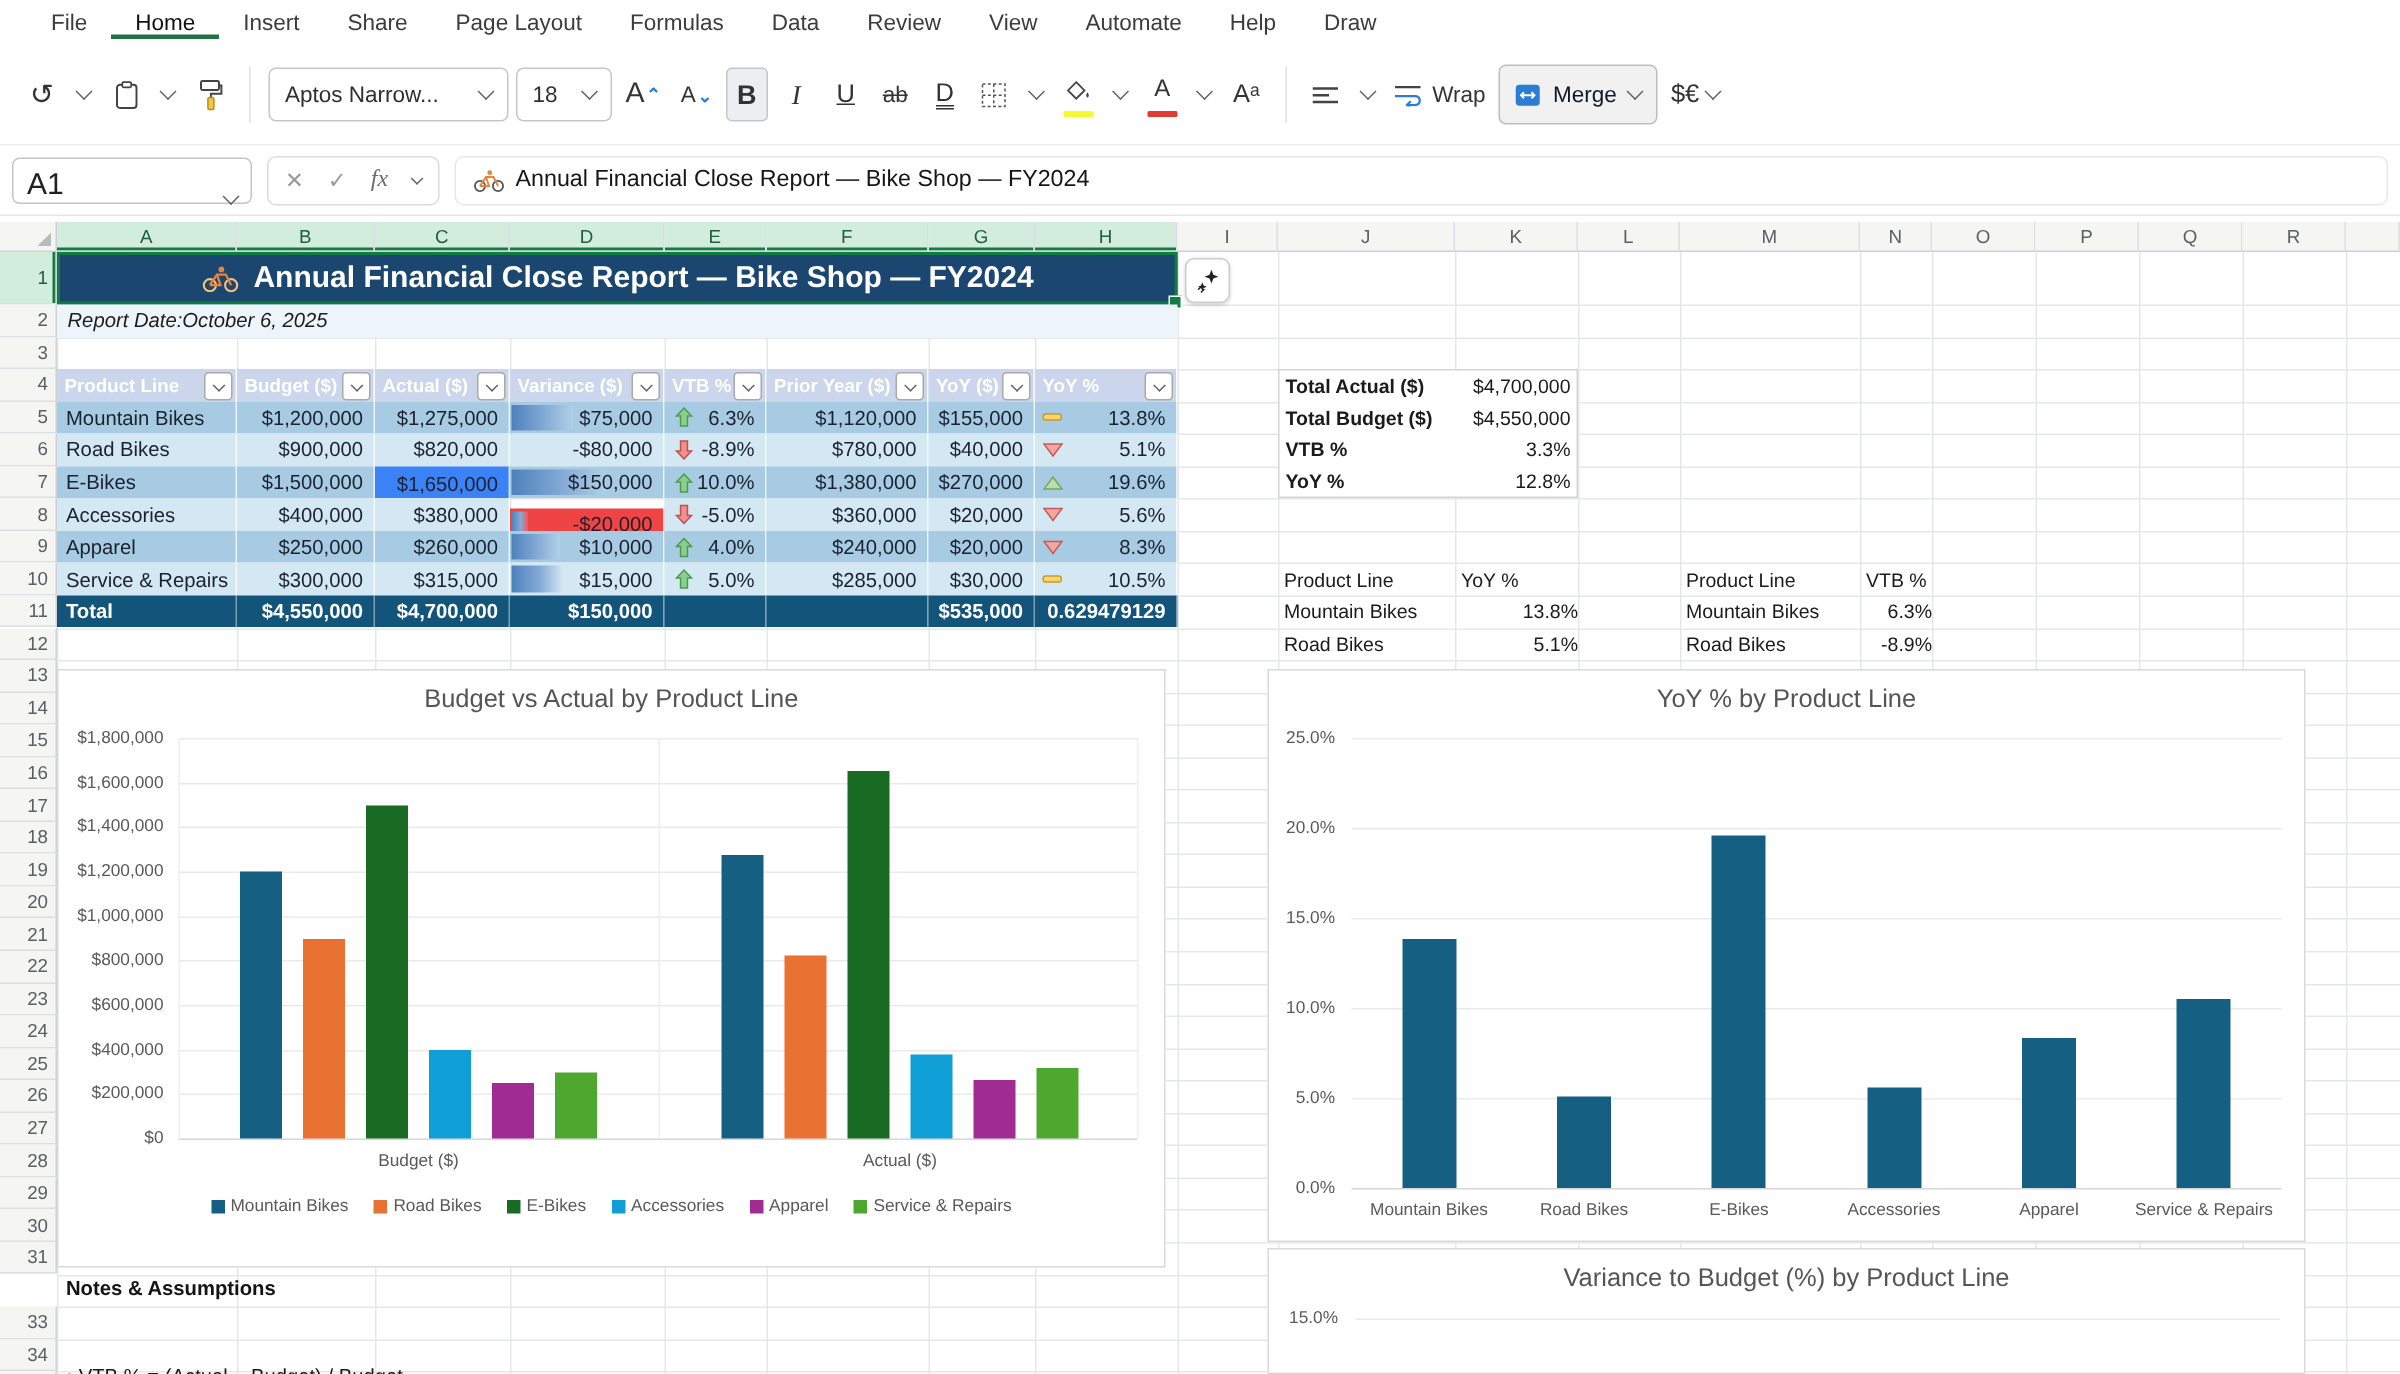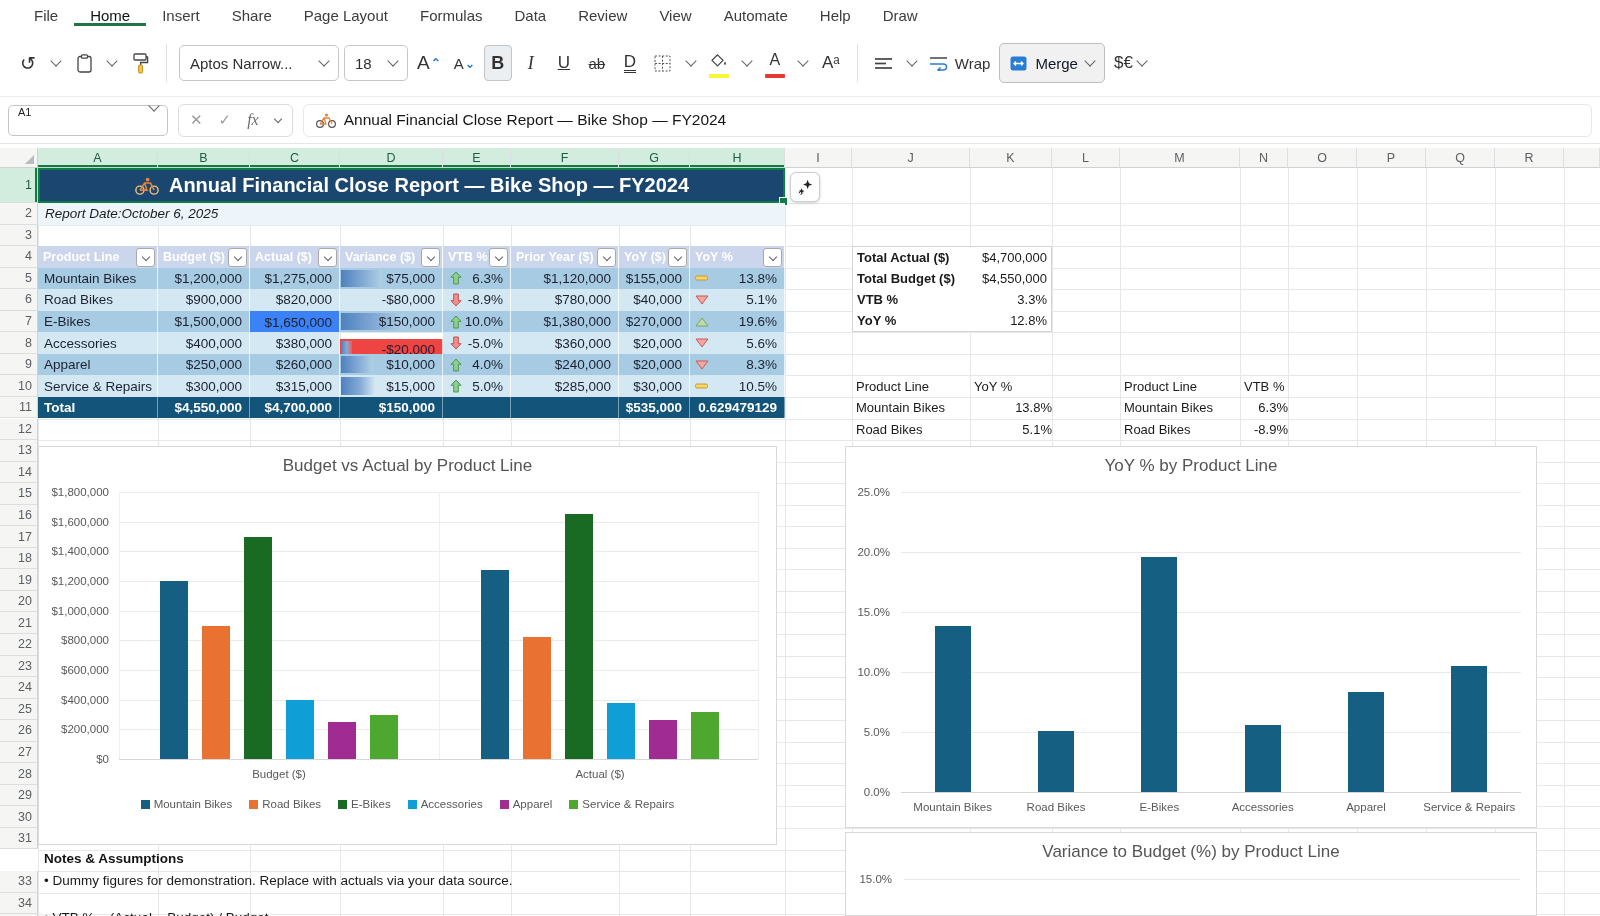--- a/index.html
+++ b/index.html
@@ -22,21 +22,21 @@
   .ital{font-style:italic;font-family:"Liberation Serif",serif;font-size:18px}
   .unde{text-decoration:underline;font-size:17px}
   .strk{text-decoration:line-through;font-size:15px}
   .dund{font-size:17px;border-bottom:3px double #333;line-height:1.05}
   .colorbar{position:absolute;left:4px;right:4px;bottom:3px;height:4px;border-radius:1px}
   .rel{position:relative}
   .mergebtn{display:flex;align-items:center;gap:8px;height:38px;padding:0 10px;background:#f1f1f1;border:1px solid #bdbdbd;border-radius:5px;font-size:15px;color:#0f172a;cursor:pointer}
   .bluecaret{color:#2b7cd3;font-weight:700;font-size:12px;margin-left:1px}
   
   .fbar{height:46px;display:flex;align-items:center;padding:0 8px;gap:10px;border-bottom:1px solid #e6e6e6;background:#fff}
-  .namebox{width:160px;height:31px;border:1px solid #c4c4c4;border-radius:5px;display:flex;align-items:flex-start;justify-content:space-between;padding:0 9px;font-size:11px;color:#222;box-sizing:border-box}
+  .namebox{width:160px;height:31px;border:1px solid #c4c4c4;border-radius:5px;display:flex;align-items:flex-end;justify-content:space-between;padding:0 9px;font-size:20px;color:#222;box-sizing:border-box}
   .fxgrp{display:flex;align-items:center;gap:16px;height:31px;border:1px solid #dcdcdc;border-radius:6px;padding:0 11px;color:#9a9a9a;font-size:15px}
   .fxit{font-style:italic;font-family:"Liberation Serif",serif;color:#6d6d6d;font-size:16px}
   .fcontent{flex:1;height:31px;border:1px solid #e8e8e8;border-radius:6px;display:flex;align-items:center;gap:7px;padding:0 11px;font-size:15.5px;color:#161616}
   
   #sheet{position:absolute;left:0;top:148px;width:1600px;height:768px;background:#fff;overflow:hidden}
   .ch{position:absolute;z-index:3;top:0;height:20px;background:#f5f5f3;border-right:1px solid #dcdfe2;border-bottom:1px solid #cfd2d5;color:#5c6063;font-size:12.5px;display:flex;align-items:center;justify-content:center;box-sizing:border-box;cursor:pointer}
   .ch.sel{background:#d2ecde;color:#1d5f3e;box-shadow:inset 0 -2px 0 #107c41}
   .corner{position:absolute;z-index:3;left:0;top:0;width:38px;height:20px;background:#f5f5f3;border-right:1px solid #cfd2d5;border-bottom:1px solid #cfd2d5;box-sizing:border-box}
   .corner .tri{position:absolute;right:3px;bottom:3px;width:0;height:0;border-left:9px solid transparent;border-bottom:9px solid #b9bcbf}
   .rh{position:absolute;z-index:3;left:0;width:38px;background:#f5f5f3;border-right:1px solid #cfd2d5;border-bottom:1px solid #dcdfe2;color:#5c6063;font-size:12.5px;display:flex;align-items:center;justify-content:flex-end;padding-right:5px;box-sizing:border-box;cursor:pointer}
@@ -304,21 +304,20 @@
         <span style="width:120px;padding-left:4px">Mountain Bikes</span>
         <span style="width:44px;text-align:right">6.3%</span>
       </div>
     <div class="minirow">
         <span style="width:120px;padding-left:4px">Road Bikes</span>
         <span style="width:44px;text-align:right">-8.9%</span>
       </div>
   </div>
 
   <div class="ct notetitle" style="left:44px;top:703px">Notes &amp; Assumptions</div>
-  <div class="ct noteline" style="left:44px;top:725px">• Dummy figures for demonstration. Replace with actuals via your data source.</div>
   <div class="ct noteline" style="left:44px;top:762px">• VTB % = (Actual − Budget) / Budget</div>
 
   <div class="chartbox" id="chart1" style="left:38px;top:298px;width:739px;height:399px">
     <div class="ctitle">Budget vs Actual by Product Line</div>
     <div id="plot1" style="position:absolute;inset:0">
         <div class="ylab" style="left: 0px; top: 39px; width: 70px;">$1,800,000</div>
         <div class="gline" style="left: 80px; top: 45px; width: 639px; background: rgb(234, 234, 234);"></div>
         <div class="ylab" style="left: 0px; top: 68.6667px; width: 70px;">$1,600,000</div>
         <div class="gline" style="left: 80px; top: 74.6667px; width: 639px; background: rgb(234, 234, 234);"></div>
         <div class="ylab" style="left: 0px; top: 98.3333px; width: 70px;">$1,400,000</div>

